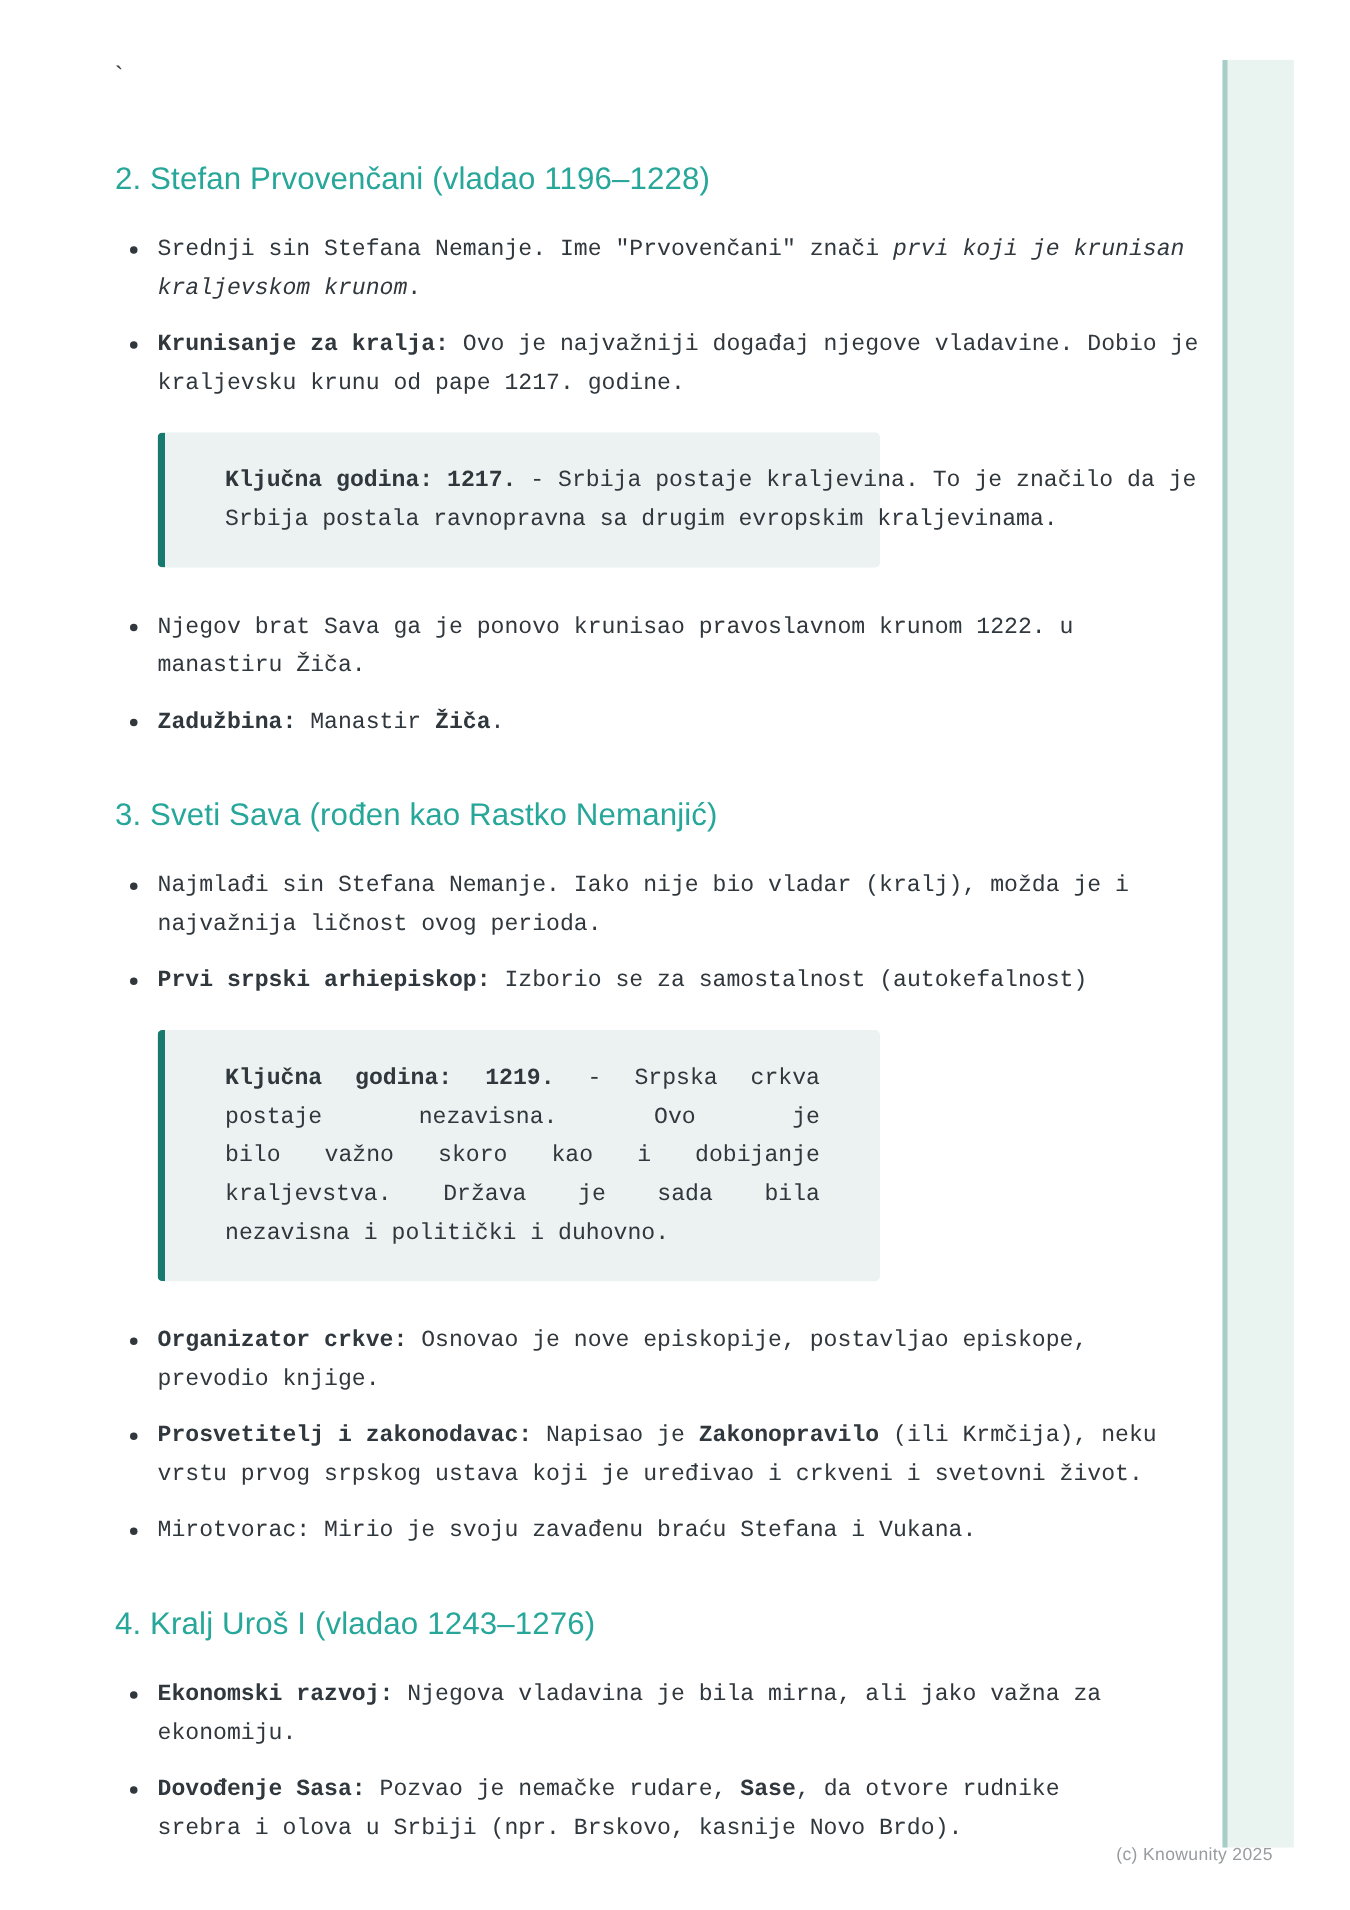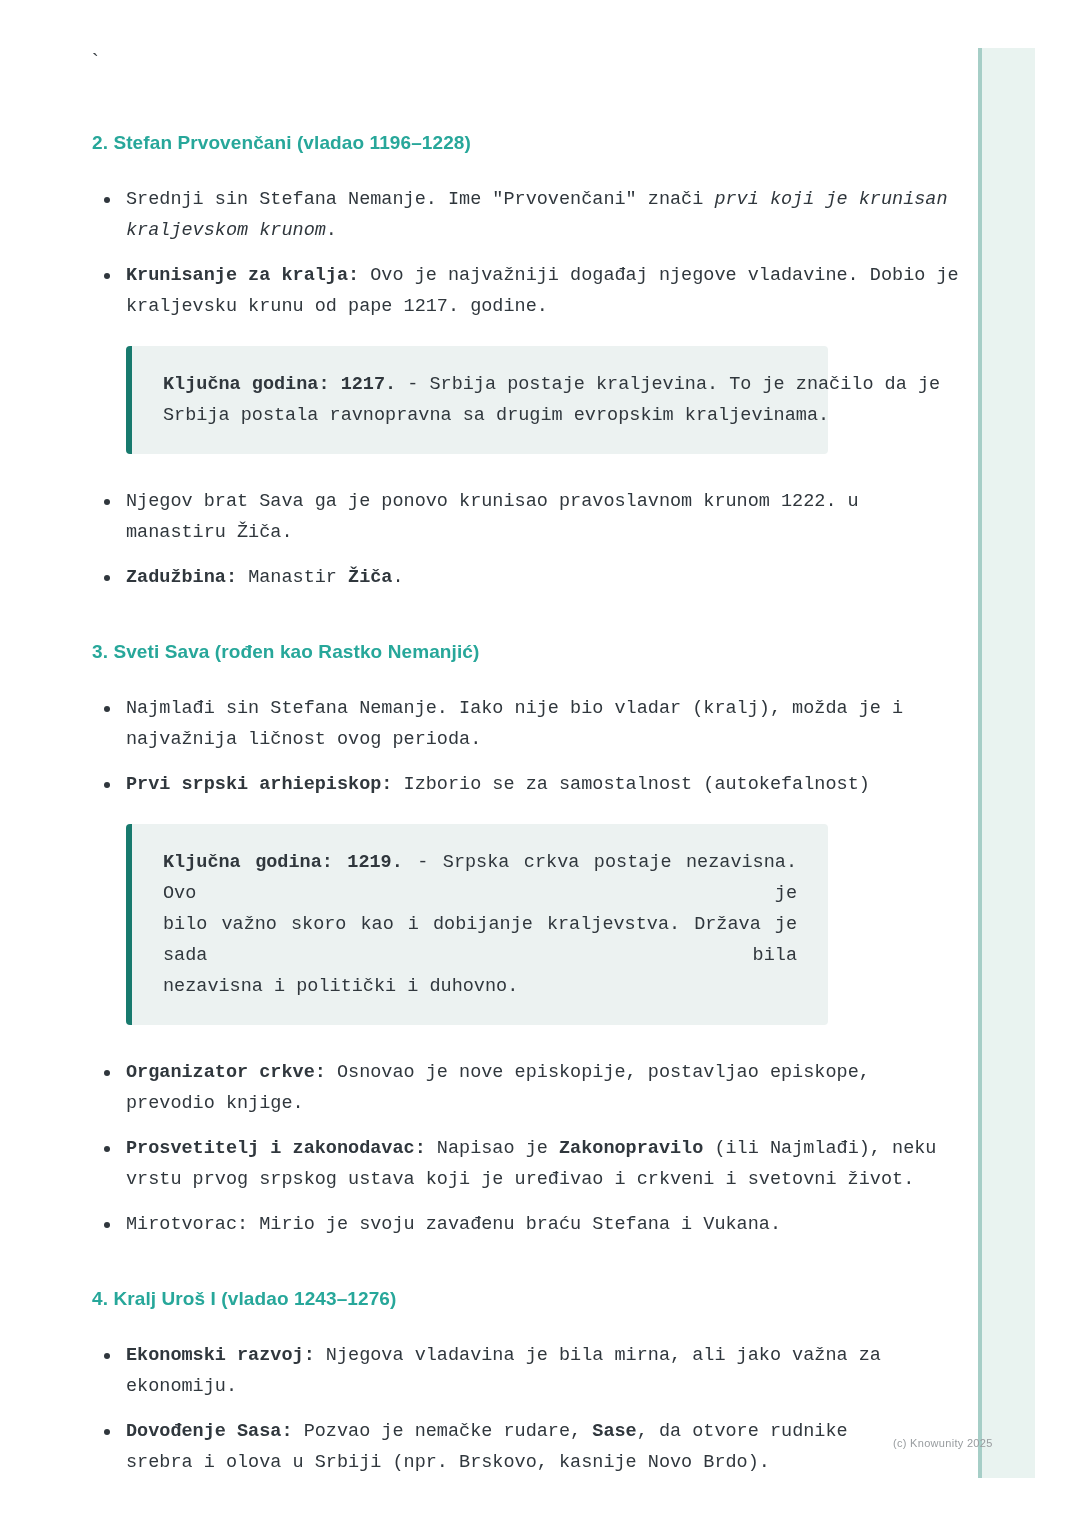--- a/index.html
+++ b/index.html
@@ -23,45 +23,45 @@
   .side-strip{
     position:absolute;
     left:978px;top:48px;
     width:53px;height:1430px;
     background:var(--strip-bg);
     border-left:4px solid var(--strip-border);
     z-index:1;
   }
   .watermark{
     position:absolute;
-    left:893px;top:1437px;
-    font-size:11px;
+    left:893px;top:1475px;
+    font-size:14px;
     letter-spacing:0.3px;
     color:var(--watermark);
     z-index:2;
     white-space:nowrap;
   }
   .content{
     position:absolute;
     left:92px;top:0;
     width:760px;
     z-index:0;
   }
   .stray-mark{
     display:block;
     margin-top:50px;
     height:22px;
     font-size:20px;
     line-height:22px;
     color:#3a4046;
   }
   h2.section-heading{
-    font-size:19px;
+    font-size:25px;
     line-height:30px;
-    font-weight:700;
+    font-weight:400;
     color:var(--heading);
     margin:44px 0 0 0;
     letter-spacing:0.1px;
     white-space:nowrap;
   }
   .content > h2.section-heading:first-of-type{margin-top:56px;}
   .blocks{margin-top:26px;font-family:Liberation Mono, monospace;}
   .bullet-item{
     display:flex;
     align-items:flex-start;
@@ -83,26 +83,26 @@
   .line.justify{
     white-space:normal;
     text-align:justify;
     text-align-last:justify;
   }
   .line span{white-space:inherit;}
   .line .b{font-weight:700;}
   .line .i{font-style:italic;}
   .callout{
     box-sizing:border-box;
-    width:702px;
+    width:578px;
     margin:24px 0 32px 34px;
     background:var(--callout-bg);
     border-left:6px solid var(--callout-border);
     border-radius:4px;
-    padding:23px 31px;
+    padding:23px 48px;
   }
 </style>
 </head>
 <body>
 
 <div class="side-strip"></div>
 <div class="watermark">(c) Knowunity 2025</div>
 
 <div class="content">
   <div class="stray-mark">`</div>
@@ -168,21 +168,21 @@
       <div class="bullet-item">
         <span class="bullet-dot"></span>
         <div class="bullet-text">
           <div class="line"><span class="b">Organizator crkve:</span><span> Osnovao je nove episkopije, postavljao episkope,</span></div>
           <div class="line"><span>prevodio knjige.</span></div>
         </div>
       </div>
       <div class="bullet-item">
         <span class="bullet-dot"></span>
         <div class="bullet-text">
-          <div class="line"><span class="b">Prosvetitelj i zakonodavac:</span><span> Napisao je </span><span class="b">Zakonopravilo</span><span> (ili Najmlađi), neku</span></div>
+          <div class="line"><span class="b">Prosvetitelj i zakonodavac:</span><span> Napisao je </span><span class="b">Zakonopravilo</span><span> (ili Krmčija), neku</span></div>
           <div class="line"><span>vrstu prvog srpskog ustava koji je uređivao i crkveni i svetovni život.</span></div>
         </div>
       </div>
       <div class="bullet-item">
         <span class="bullet-dot"></span>
         <div class="bullet-text">
           <div class="line"><span>Mirotvorac: Mirio je svoju zavađenu braću Stefana i Vukana.</span></div>
         </div>
       </div>
     </div>

